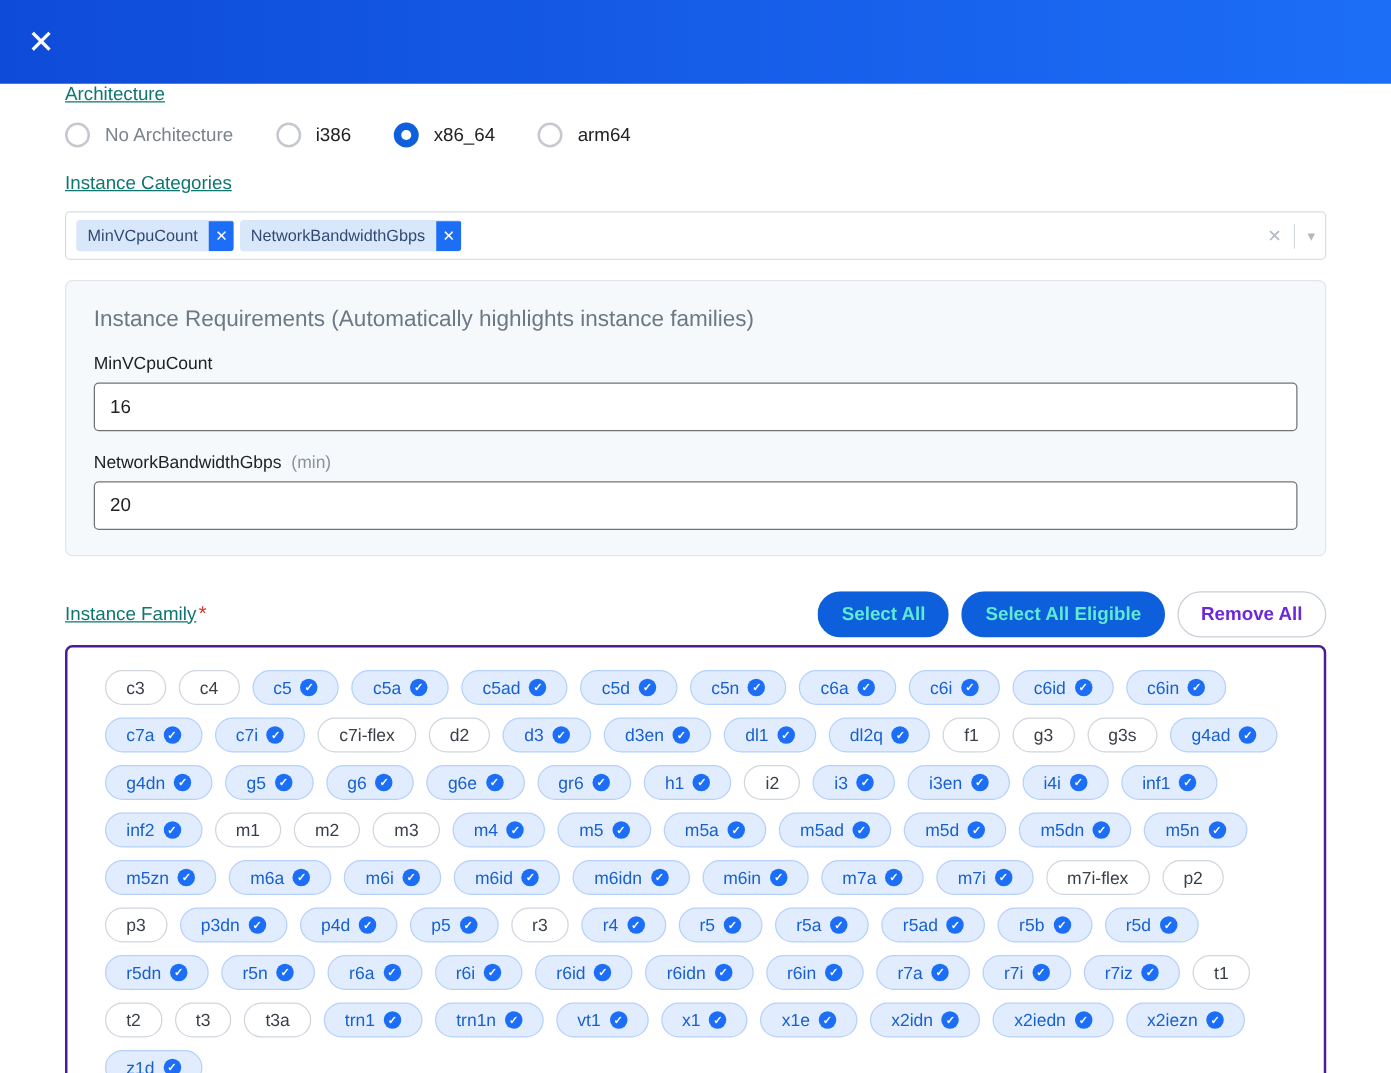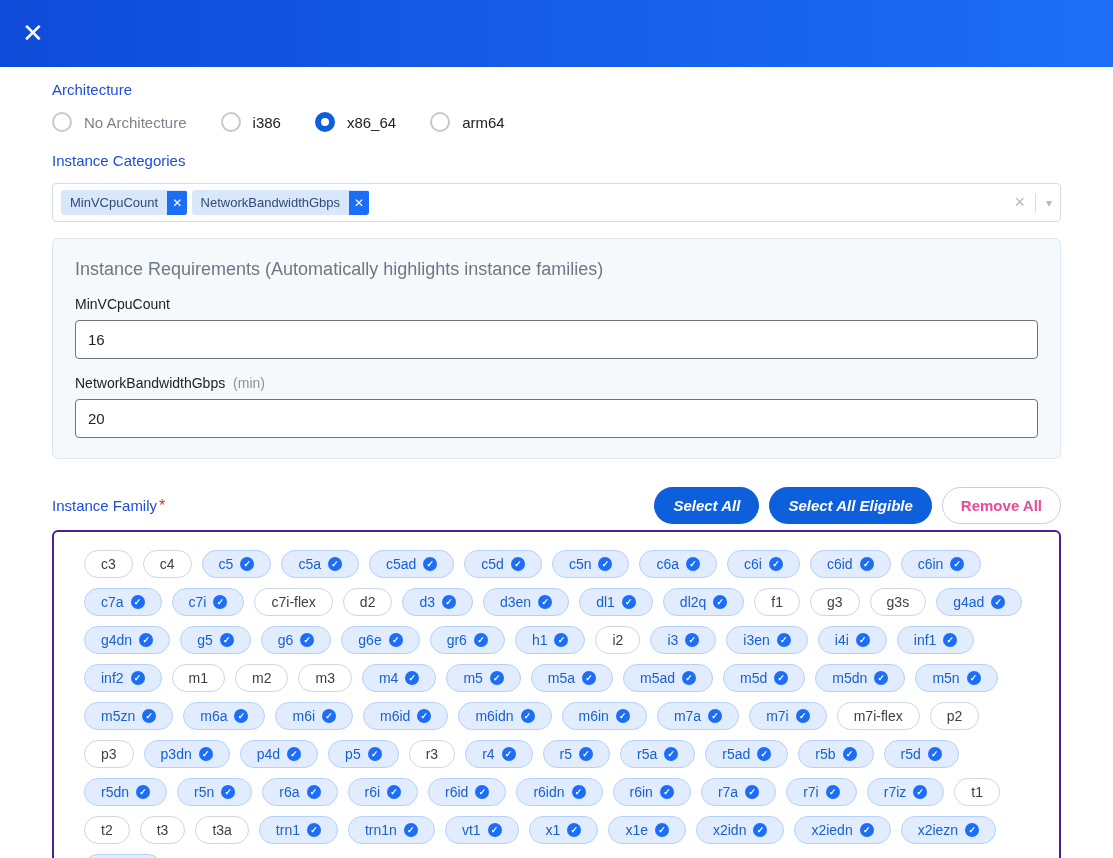--- a/index.html
+++ b/index.html
@@ -8,21 +8,21 @@
     background: linear-gradient(90deg, #0e4bd8 0%, #1d6ef7 100%);
     color: #fff;
     padding: 18px 22px;
     display: flex;
     justify-content: space-between;
     align-items: center;
   }
   .header-title { font-size: 19px; font-weight: 500; }
   .close { font-size: 26px; cursor: pointer; font-weight: 300; }
   .panel { padding: 0 52px 30px 52px; }
-  .section-label { font-size: 15px; color: #1d4ed8; margin-top: 14px; margin-bottom: 14px; }
+  .section-label { font-size: 15px; color: #0f766e; margin-bottom: 14px; text-decoration: underline; }
   .section-label.fam { display:inline; }
   .req { color: #d93025; margin-left:2px;}
   .radio-group { display: flex; gap: 34px; margin-bottom: 20px; align-items: center; }
   .radio-item { display: flex; align-items: center; gap: 12px; cursor: pointer; }
   .radio-outer {
     width: 20px; height: 20px; border-radius: 50%;
     border: 2px solid #c5c9cf; display: flex; align-items: center; justify-content: center;
   }
   .radio-item.selected .radio-outer { border-color: #0e5fdc; background:#0e5fdc; }
   .radio-inner { width: 8px; height: 8px; border-radius: 50%; background: #fff; display:none; }
@@ -59,22 +59,22 @@
   .field-label .min { color:#8b929a; font-weight:400; margin-left:4px;}
   .text-input {
     width:100%; border:1px solid #737373; border-radius:4px;
     padding:10px 12px; font-size:15px; color:#222; background:#fff;
   }
   .field + .field { margin-top:16px; }
 
   .fam-header { display:flex; align-items:center; justify-content:space-between; margin-top:28px; margin-bottom:6px;}
   .fam-buttons { display:flex; gap:10px; }
   .btn { font-size:15px; padding:9px 18px; border-radius:20px; cursor:pointer; border:1px solid transparent; font-weight:600;}
-  .btn.primary { background:#0e5fdc; color:#ffffff;font-style:italic; }
-  .btn.outline { background:#fff; color:#ec4899; border:1px solid #c9d0d9; }
+  .btn.primary { background:#0e5fdc; color:#5eead4; }
+  .btn.outline { background:#fff; color:#6d28d9; border:1px solid #c9d0d9; }
 
   .fam-box { border:2px solid #4c1d95; border-radius:6px; padding:18px 30px; }
   .fam-grid { display:flex; flex-wrap:wrap; gap:10px; }
   .pill {
     display:inline-flex; align-items:center; gap:7px;
     border-radius:18px; padding:6px 16px; font-size:14px;
     cursor:pointer; line-height:1;
   }
   .pill.sel { background:#e1edfe; border:1px solid #b5d1fb; color:#1860d0; font-weight:500;}
   .pill.unsel { background:#fff; border:1px solid #d0d6de; color:#3a3f46; }

